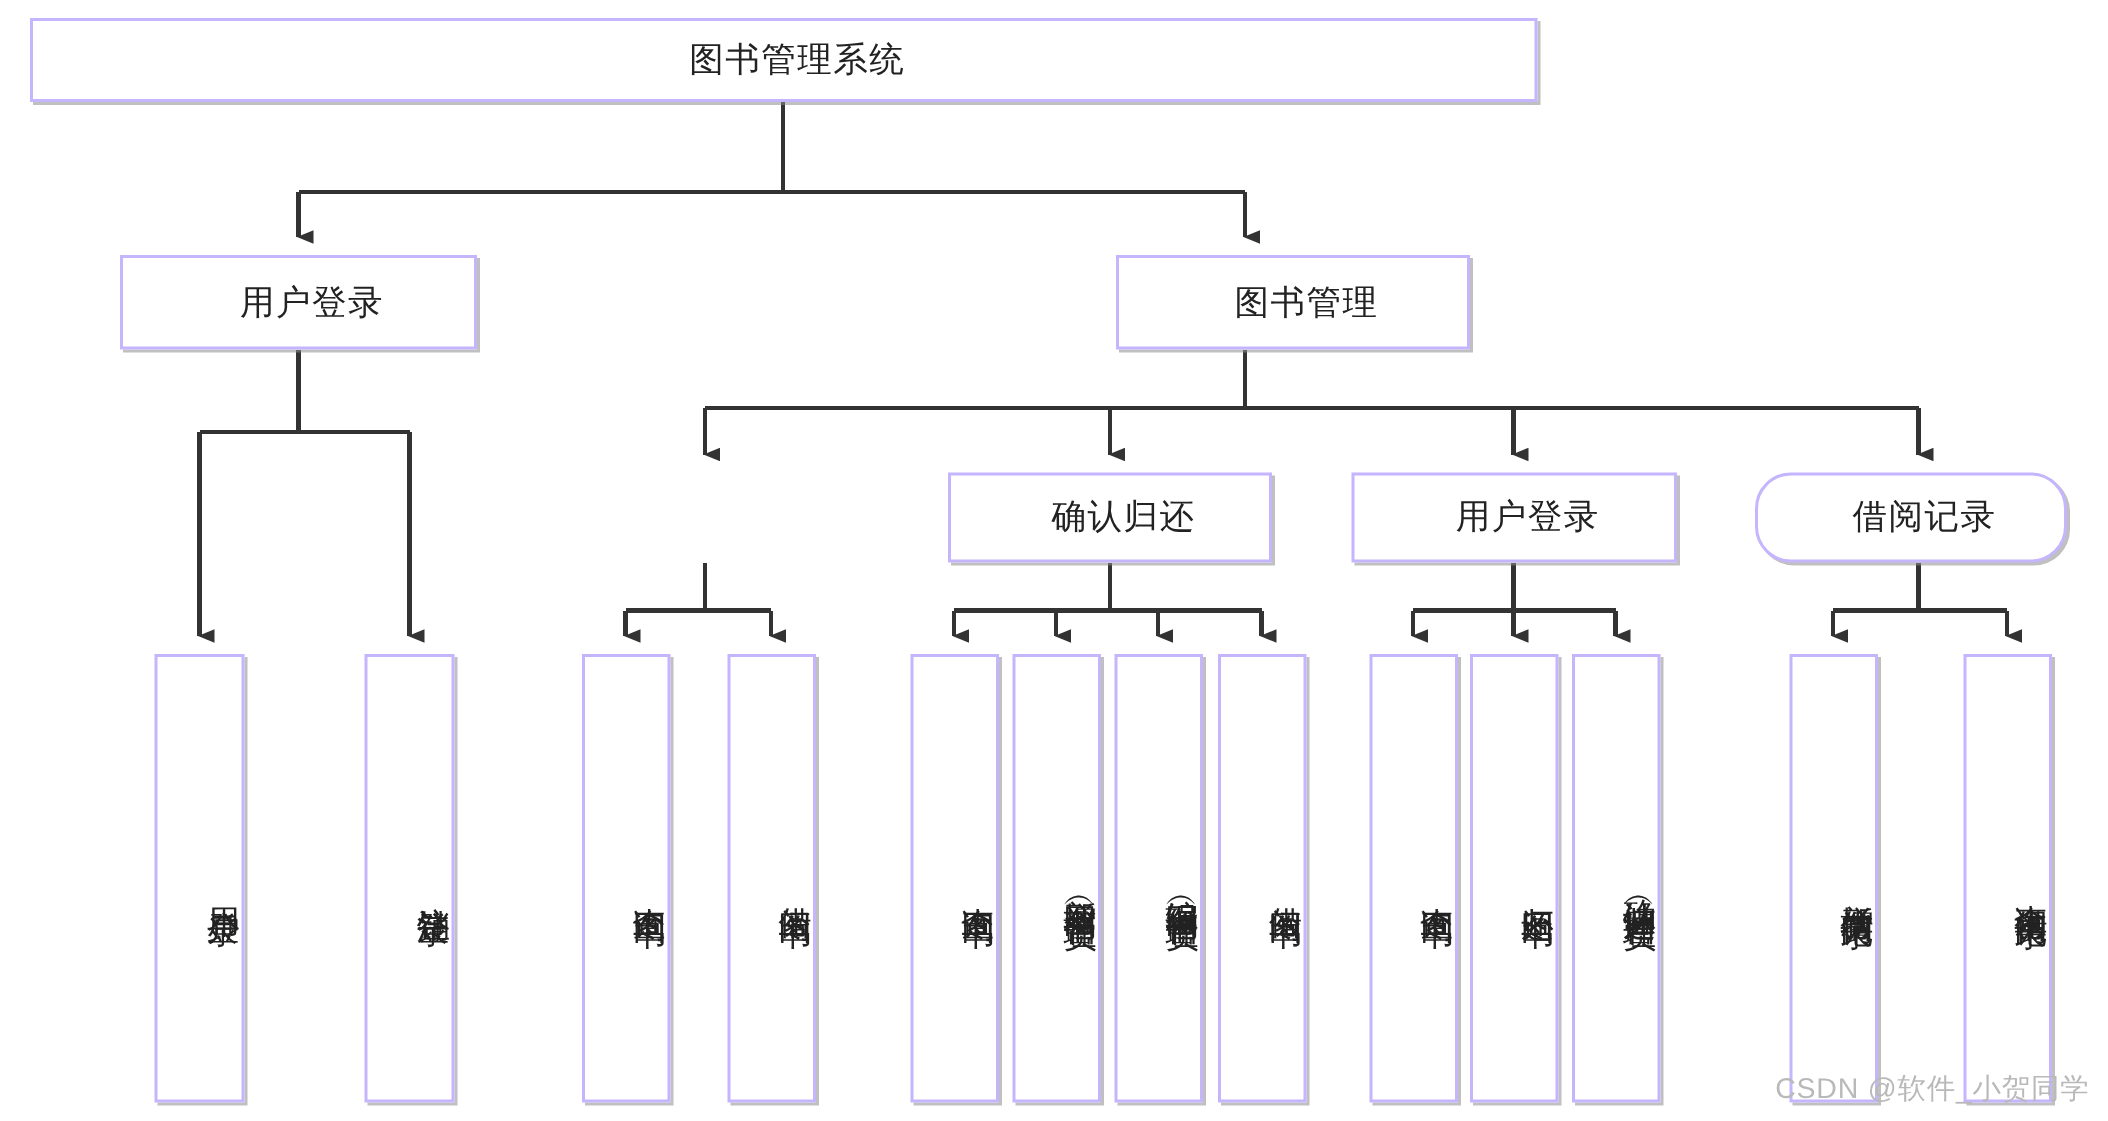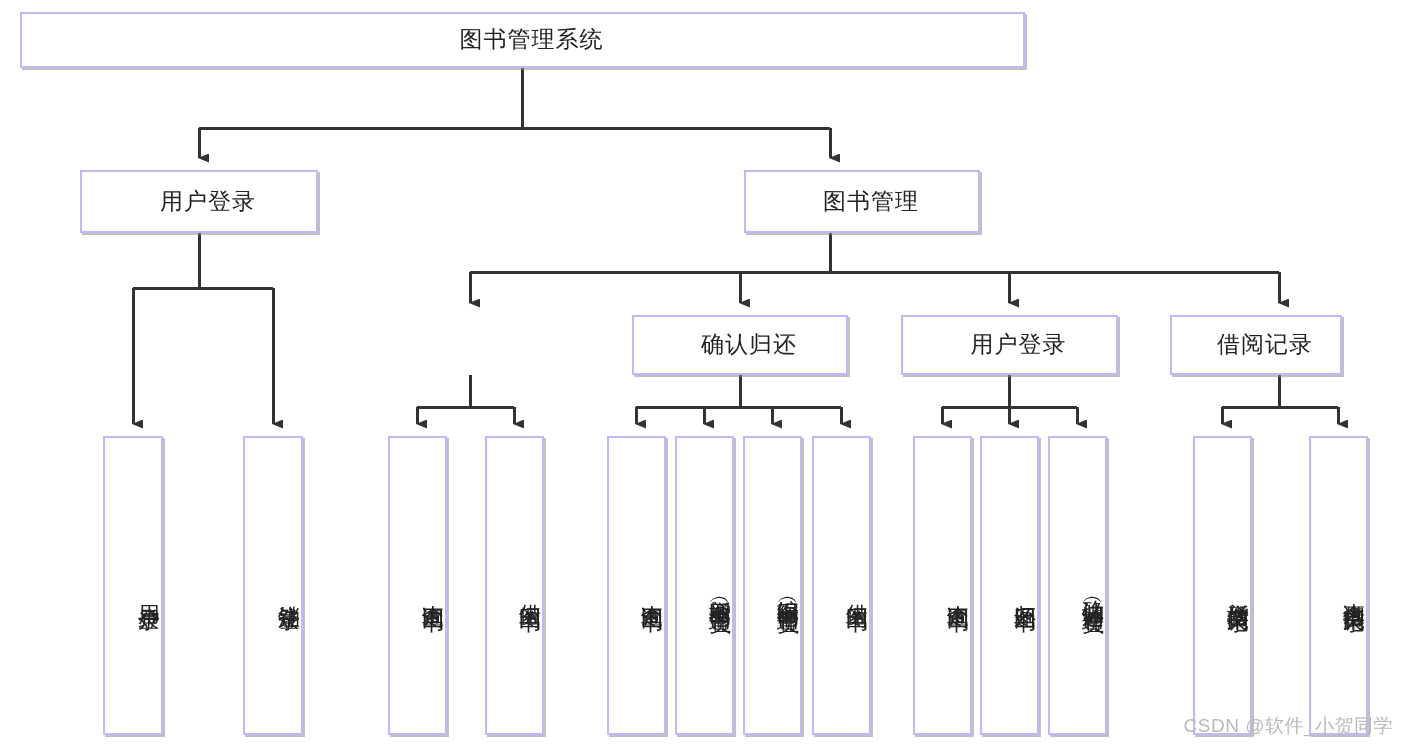--- a/index.html
+++ b/index.html
@@ -116,21 +116,21 @@
     </g>
   </svg>
 
   <div class="node h" style="left:20px;top:12px;width:1005px;height:56px;">图书管理系统</div>
 
   <div class="node h" style="left:80px;top:170px;width:238px;height:63px;">用户登录</div>
   <div class="node h" style="left:744px;top:170px;width:236px;height:63px;">图书管理</div>
 
   <div class="node h" style="left:632px;top:315px;width:216px;height:60px;">确认归还</div>
   <div class="node h" style="left:901px;top:315px;width:217px;height:60px;">用户登录</div>
-  <div class="node h" style="left:1170px;top:315px;width:172px;height:60px;">借阅记录</div>
+  <div class="node h" style="left:1170px;top:315px;width:208px;height:60px;border-radius:24px;">借阅记录</div>
 
   <div class="node v" style="left:103px;top:436px;width:60px;height:299px;">
     <span class="vtxt">用户登录</span>
   </div>
   <div class="node v" style="left:243px;top:436px;width:60px;height:299px;">
     <span class="vtxt">注销登录</span>
   </div>
 
   <div class="node v" style="left:388px;top:436px;width:59px;height:299px;">
     <span class="vtxt">查询图书</span>

